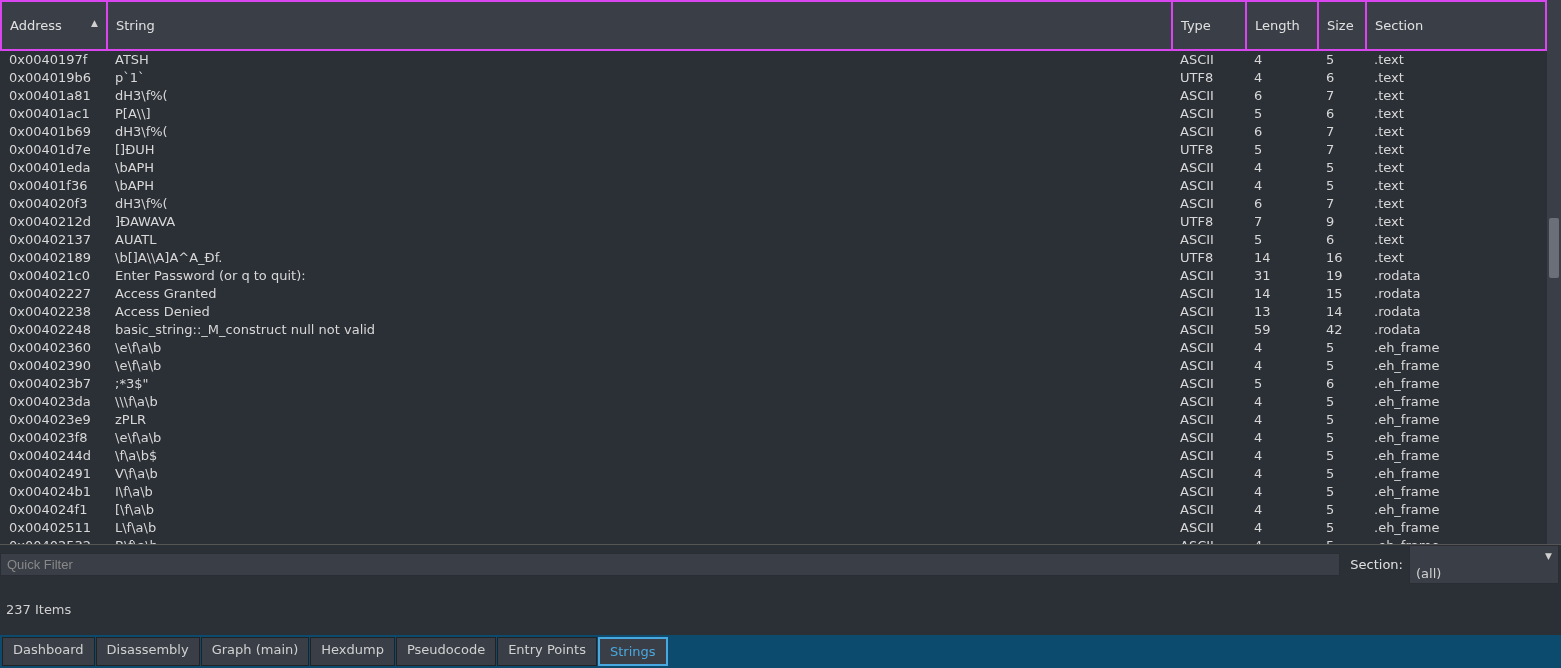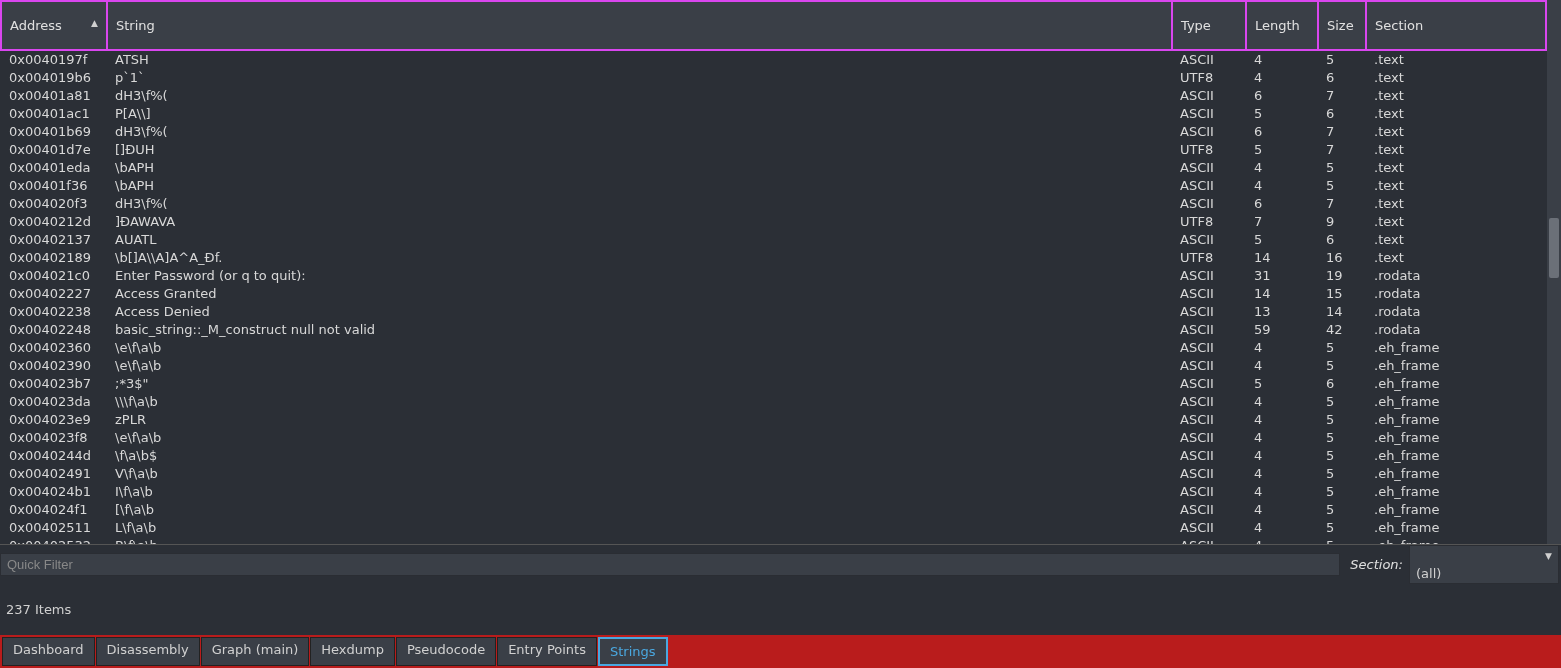--- a/index.html
+++ b/index.html
@@ -76,21 +76,20 @@
   border: 1px solid #2a2d33;
   color: #d0d0d0;
   padding: 3px 6px;
   font-size: 13px;
   outline: none;
 }
 .filter-input::placeholder { color: #888; }
 .section-label {
   padding: 0 6px 0 10px;
   color: #e0e0e0;
-  font-style: italic;
 }
 .section-select {
   background: #3a3f47;
   border: 1px solid #2a2d33;
   color: #d0d0d0;
   padding: 20px 20px 2px 6px;
   font-size: 13px;
   min-width: 150px;
   margin-right: 2px;
   position: relative;
@@ -102,21 +101,21 @@
   font-size: 9px;
   pointer-events: none;
 }
 .status-row {
   padding: 18px 6px;
   color: #d0d0d0;
   background: #2b2f36;
 }
 .tabs-row {
   display: flex;
-  background: #b91c1c;
+  background: #0c4a6e;
   gap: 0;
   padding: 2px 2px;
 }
 .tab {
   background: #3a3f47;
   color: #d0d0d0;
   padding: 4px 10px;
   border: 1px solid #222;
   margin-right: 1px;
   cursor: pointer;

